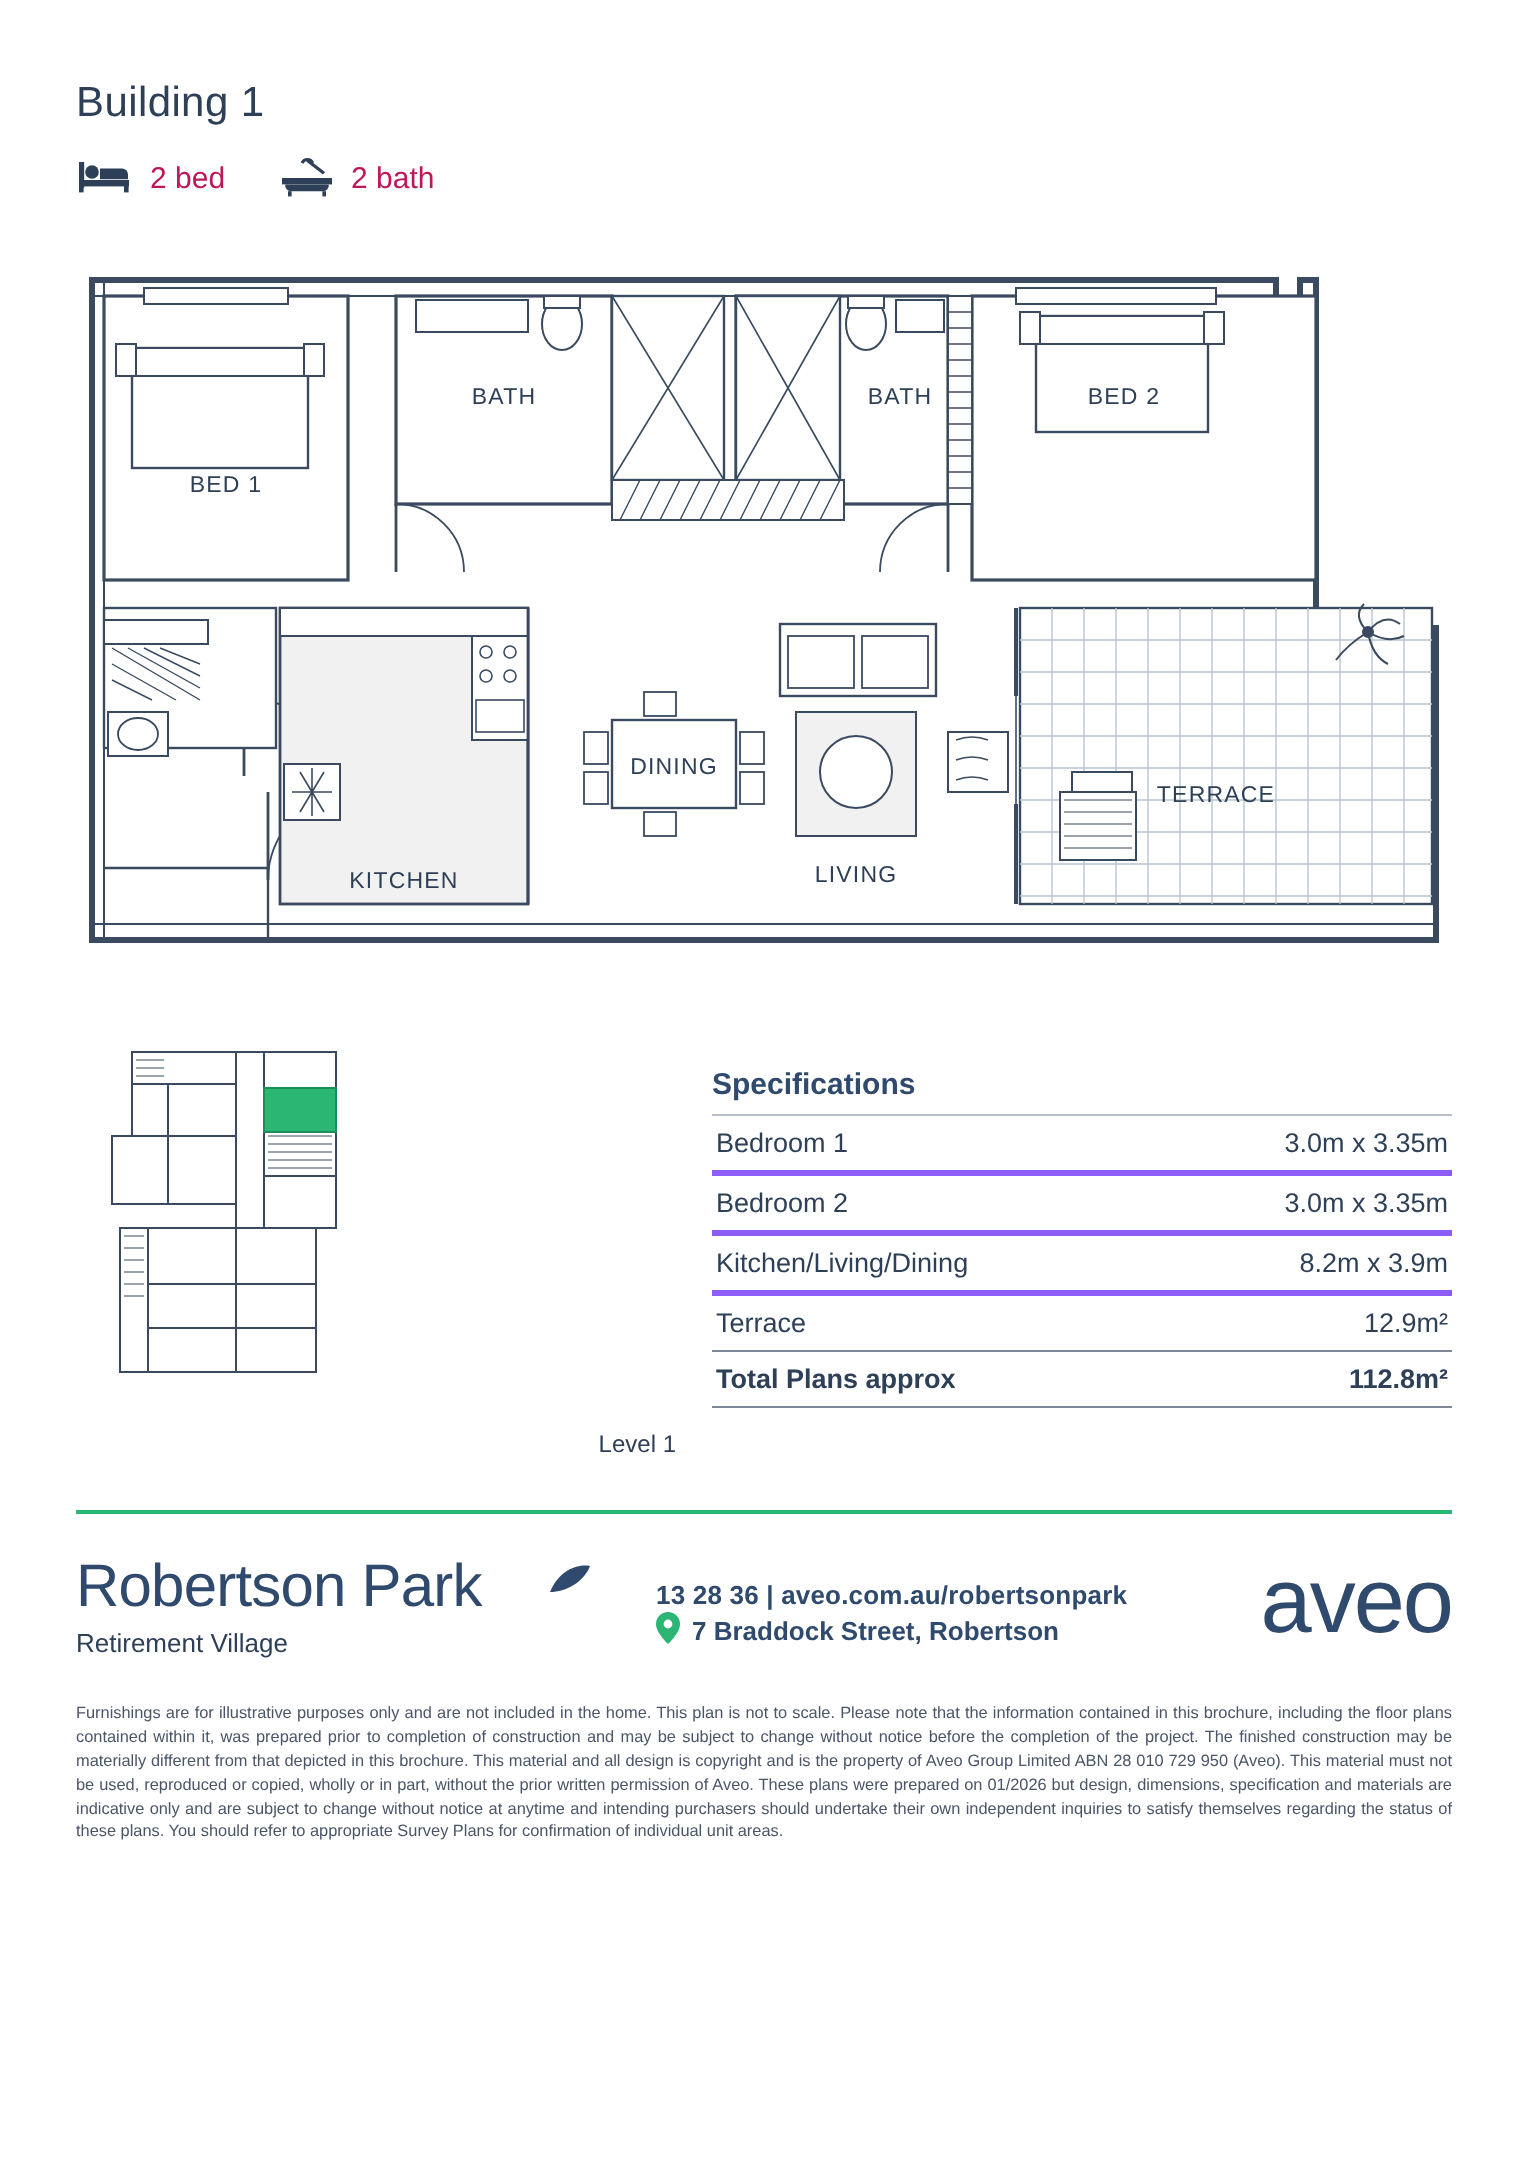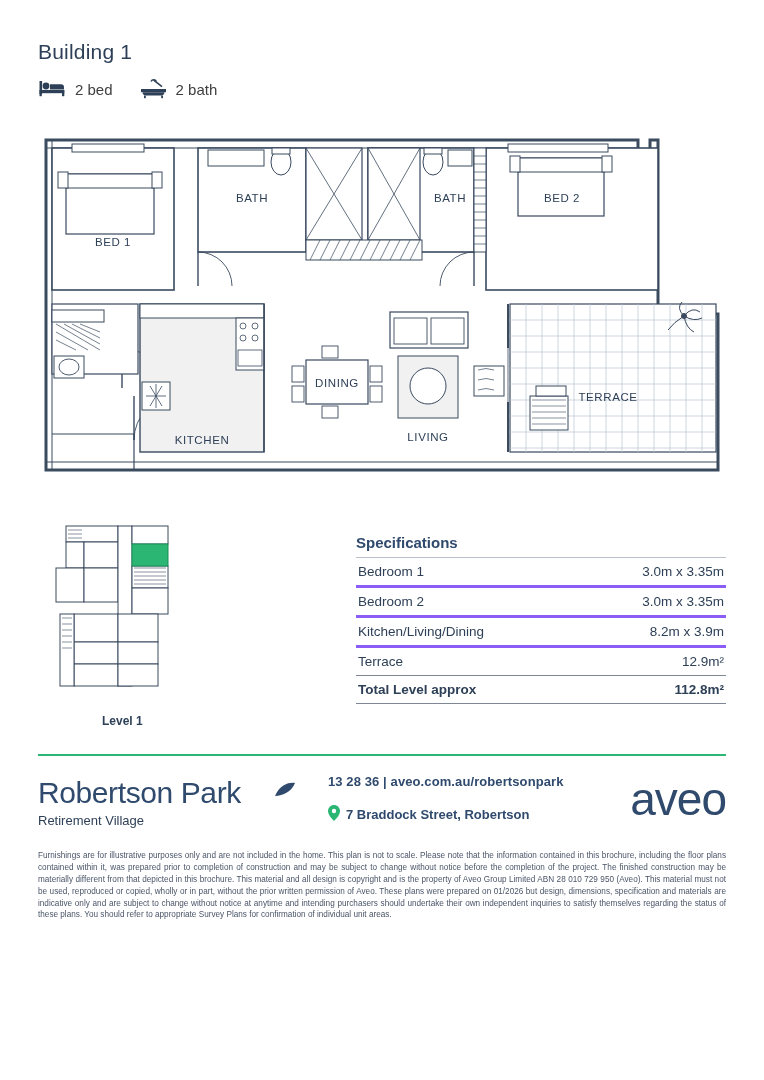--- a/index.html
+++ b/index.html
@@ -45,21 +45,21 @@
     gap: 8px;
   }
   .bb-group {
     display: flex;
     align-items: center;
     gap: 7px;
     margin-right: 18px;
   }
   .bb-text {
     font-size: 15px;
-    color: #404040;
+    color: #be185d;
     text-align: center;
   }
   .icon-svg { display: block; }
 
   
   .plan-wrap {
     position: relative;
     margin-top: 34px;
     height: 360px;
   }
@@ -75,24 +75,25 @@
   .mid-section {
     display: flex;
     margin-top: 26px;
   }
   .level-key {
     width: 300px;
     position: relative;
   }
   .level-caption {
     font-size: 12px;
-    font-weight: bold;
+    font-weight: normal;
     color: #2e4057;
     margin-top: 10px;
     margin-left: 64px;
+    text-align: right;
   }
   .specs {
     flex: 1;
     padding-left: 18px;
     padding-top: 14px;
   }
   .specs h3 {
     font-size: 15px;
     color: #2f4a6d;
     margin: 0 0 6px 0;
@@ -145,21 +146,21 @@
   .contact-line {
     font-size: 13px;
     font-weight: bold;
     color: #2f4a6d;
     letter-spacing: 0.1px;
   }
   .contact-line2 {
     display: flex;
     align-items: center;
     gap: 6px;
-    margin-top: 16px;
+    margin-top: 1px;
     font-size: 13px;
     font-weight: bold;
     color: #2f4a6d;
   }
   .aveo-logo {
     font-size: 46px;
     color: #2f4a6d;
     letter-spacing: -1px;
     padding-bottom: 2px;
     font-family: "Liberation Sans", sans-serif;
@@ -385,21 +386,21 @@
       </div>
       <div class="spec-row">
         <span>Kitchen/Living/Dining</span>
         <span>8.2m x 3.9m</span>
       </div>
       <div class="spec-row">
         <span>Terrace</span>
         <span>12.9m²</span>
       </div>
       <div class="spec-row total">
-        <span>Total Level approx</span>
+        <span>Total Plans approx</span>
         <span>112.8m²</span>
       </div>
     </div>
   </div>
 
   <hr class="green-rule">
 
   <div class="footer">
     <div class="brand">
       <div style="display:flex;align-items:flex-end;gap:29px;">

